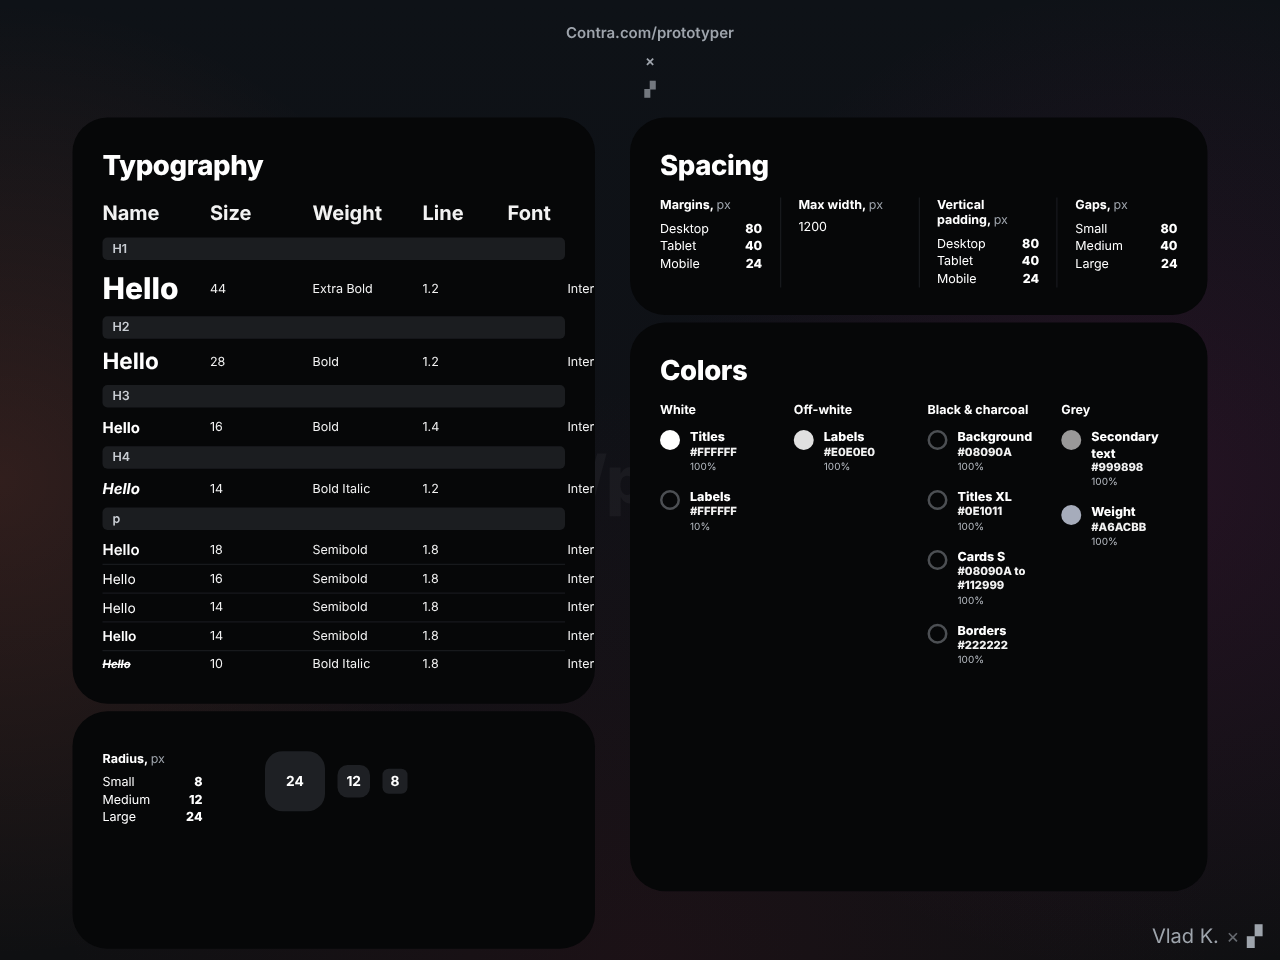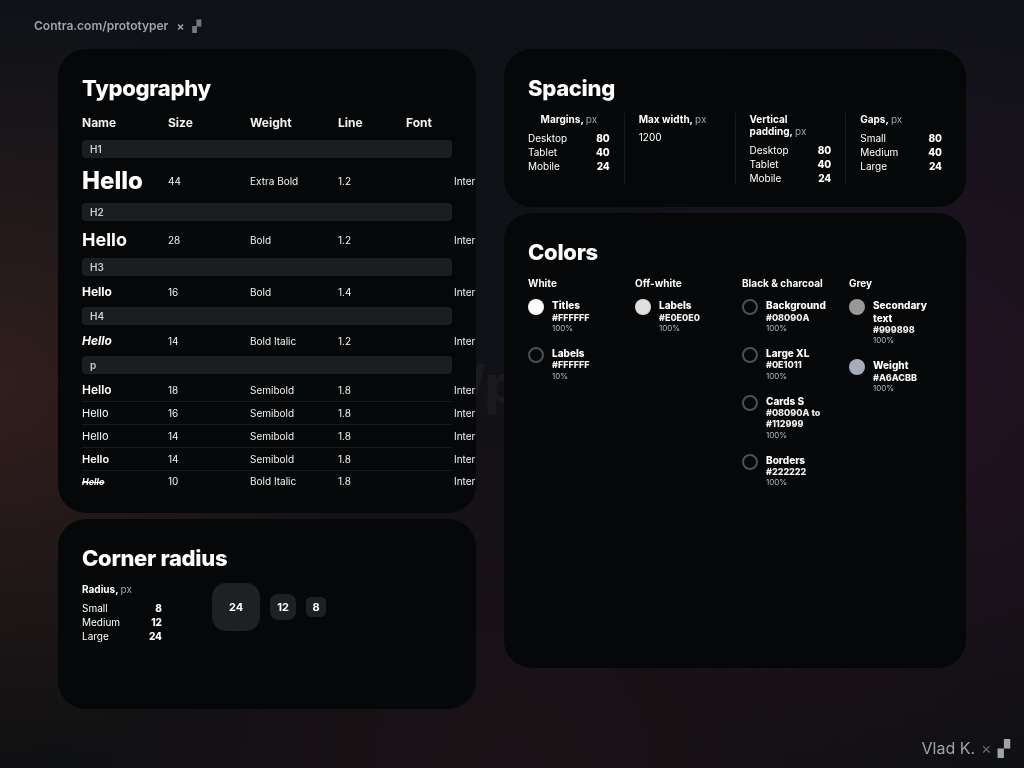--- a/index.html
+++ b/index.html
@@ -20,43 +20,43 @@
   }
   .watermark {
     position: absolute; left: 50%; top: 50%; transform: translate(-50%,-50%);
     font-size: 52px; font-weight: 800; letter-spacing: -1px;
     color: rgba(255,255,255,0.04); z-index: 0; white-space: nowrap;
     pointer-events: none;
   }
   .watermark .wm-icon { display:inline-block; margin-left:8px; transform: translateY(3px) rotate(10deg);}
   .header {
     position: relative; z-index: 2;
-    padding: 18px 28px 6px 34px;
+    padding: 18px 28px 6px 44px;
     font-size: 12px; color: #9ea4ac; font-weight: 600;
-    display: flex; align-items: center; gap: 8px;
+    display: flex; align-items: center; gap: 8px; flex-direction: column;
   }
   .header .h-icon { opacity: 0.7; font-size: 11px; }
   .page {
     position: relative; z-index: 2;
     display: flex; gap: 28px; padding: 10px 58px 10px 58px;
   }
   .col { display: flex; flex-direction: column; gap: 6px; }
   .col-left  { width: 418px; }
   .col-right { width: 470px; }
   .card {
     background: #060708;
     border-radius: 28px;
     padding: 22px 24px 22px 24px;
   }
   .card h2 {
     font-size: 22px; font-weight: 800; letter-spacing: -0.3px; margin: 4px 0 12px 0;
   }
   
   .typo-head, .typo-row { display: grid; grid-template-columns: 86px 82px 88px 68px 48px; align-items: center; }
-  .typo-head { font-size: 12px; font-weight: 700; color: #fff; padding: 2px 0 6px 0; }
+  .typo-head { font-size: 16px; font-weight: 700; color: #fff; padding: 2px 0 6px 0; }
   .typo-head span { opacity: 0.95; }
   .tag {
     background: #1b1d20; border-radius: 4px; height: 18px;
     display: flex; align-items: center; padding: 0 8px;
     font-size: 10px; color: #c9cdd3; font-weight: 600; margin: 4px 0 4px 0;
   }
   .typo-row { font-size: 10px; color: #fff; padding: 4px 0; }
   .typo-row .name { font-weight: 700; }
   .typo-spec { font-weight: 400; color: #fff; opacity: 0.95; }
   .typo-row .inter { text-align: left; padding-left: 48px; }
@@ -82,21 +82,21 @@
     background: #1e2024; color: #fff; font-size: 11px; font-weight: 700;
     display: flex; align-items: center; justify-content: center;
   }
   .chip-lg { width: 48px; height: 48px; border-radius: 14px; }
   .chip-md { width: 26px; height: 26px; border-radius: 8px; }
   .chip-sm { width: 20px; height: 20px; border-radius: 5px; }
   .corner-card { min-height: 190px; }
   
   .spacing-grid { display: flex; gap: 0; font-size: 10px; margin-top: 6px; }
   .sp-col { flex: 1; border-right: 1px solid #17191c; padding: 0 14px; }
-  .sp-col:first-child { padding-left: 0; text-align: center; }
+  .sp-col:first-child { padding-left: 0; }
   .sp-col:last-child  { border-right: none; padding-right: 0; }
   .sp-col .hdr { font-weight: 700; margin-bottom: 6px; }
   .sp-col .hdr .unit { font-weight: 400; color: #9ea4ac; }
   .sp-col .kv { display: flex; justify-content: space-between; padding: 1px 0; }
   .sp-col .kv .v { font-weight: 800; }
   .sp-single { font-weight: 400; }
   
   .color-grid { display: flex; gap: 14px; margin-top: 6px; }
   .cg-col { flex: 1; }
   .cg-col .hdr { font-size: 10px; font-weight: 700; margin-bottom: 10px; }
@@ -208,21 +208,20 @@
             <span class="name">Hello</span>
             <span class="typo-spec">10</span>
             <span class="typo-spec">Bold Italic</span>
             <span class="typo-spec">1.8</span>
             <span class="typo-spec inter">Inter</span>
           </div>
         </div>
     </div>
 
     <div class="card corner-card">
-      <h2>Corner radius</h2>
       <div class="cr-body">
         <div class="kv-col">
           <div class="hdr">
             <span>Radius,</span>
             <span class="unit">px</span>
           </div>
           <div id="corner-rows">
               <div class="kv-row">
                 <span>Small</span>
                 <span class="val">8</span>
@@ -343,21 +342,21 @@
               <span class="dot ring" style=""></span>
               <span class="meta">
                 <div class="nm">Background</div>
                 <div class="hx">#08090A</div>
                 <div class="op">100%</div>
               </span>
             </div>
             <div class="sw">
               <span class="dot ring" style=""></span>
               <span class="meta">
-                <div class="nm">Large XL</div>
+                <div class="nm">Titles XL</div>
                 <div class="hx">#0E1011</div>
                 <div class="op">100%</div>
               </span>
             </div>
             <div class="sw">
               <span class="dot ring" style=""></span>
               <span class="meta">
                 <div class="nm">Cards S</div>
                 <div class="hx">#08090A to #112999</div>
                 <div class="op">100%</div>

